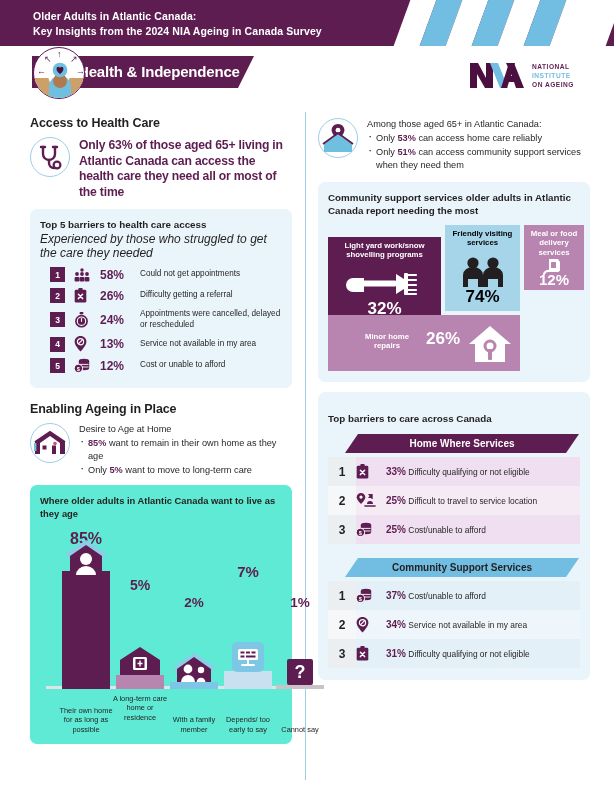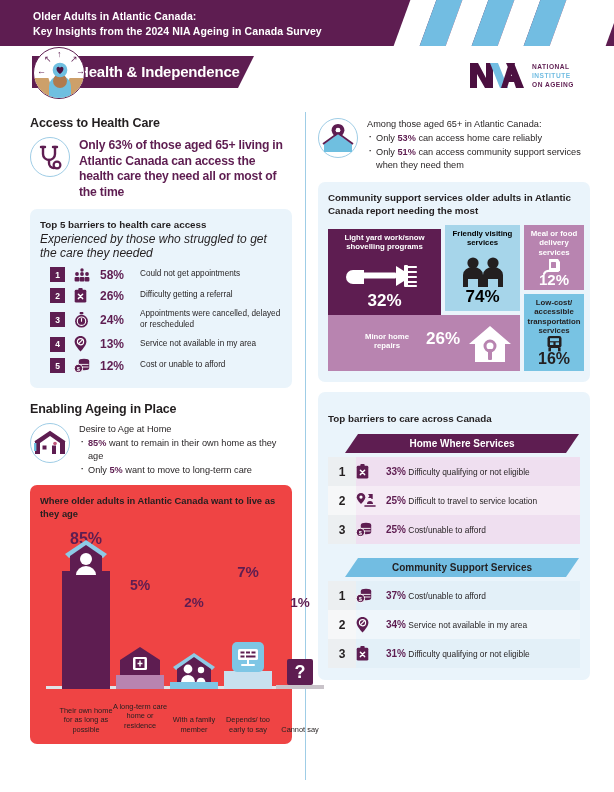--- a/index.html
+++ b/index.html
@@ -110,21 +110,21 @@
   .rank {
     width: 15px; height: 15px; background:#5e1d51; color:#fff;
     font-size: 8.5px; font-weight:bold; display:flex;
     align-items:center; justify-content:center; flex:0 0 auto; margin-left:10px;
   }
   .bicon { width: 24px; text-align:center; flex:0 0 auto; margin-left: 9px; color:#5e1d51; }
   .bpct { font-size: 12px; font-weight:bold; color:#5e1d51; width: 40px; flex:0 0 auto; margin-left:2px; }
   .blabel { font-size: 8.2px; color:#231f20; line-height: 10.5px; }
 
   
-  .chart-panel { background:#ef4444; border-radius:7px; padding: 10px 10px 8px; margin-top: 8px; }
+  .chart-panel { background:#5eead4; border-radius:7px; padding: 10px 10px 8px; margin-top: 8px; }
   .chart-title { font-size: 9.4px; font-weight:bold; color:#231f20; line-height:12.5px; }
   .chart-area { position:relative; height: 212px; margin-top: 4px; }
   .baseline { position:absolute; left: 6px; right: 4px; bottom: 47px; height: 3px; background:#dfe4e8; }
   .bar-col { position:absolute; bottom: 47px; text-align:center; }
   .bar-pct { position:absolute; left:0; right:0; font-weight:bold; color:#5e1d51; text-align:center; }
   .bar-rect { position:absolute; left:0; right:0; bottom:0; }
   .bar-icon { position:absolute; left:0; right:0; display:flex; justify-content:center; }
   .cat-label {
     position:absolute; top: 4px; font-size: 7.4px; color:#231f20;
     line-height: 9.4px; text-align:center;
@@ -430,21 +430,21 @@
           <div class="bar-rect" style="height:4px; background:#c9c3c9;"></div>
           <div class="bar-icon" style="bottom:3px;">
             <svg width="28" height="28" viewBox="0 0 28 28">
                 <rect x="1" y="1" width="26" height="26" rx="2" fill="#5e1d51"></rect>
                 <text x="14" y="20" font-size="18" fill="#fff" text-anchor="middle" font-family="Liberation Sans, sans-serif" font-weight="bold">?</text>
               </svg>
           </div>
         </div>
 
         <div class="cat-label" style="left:18px; width:56px; bottom:2px; top:auto;">Their own home for as long as possible</div>
-        <div class="cat-label" style="left:72px; width:56px; bottom:6px; top:auto;">A long-term care home or residence</div>
+        <div class="cat-label" style="left:72px; width:56px; bottom:14px; top:auto;">A long-term care home or residence</div>
         <div class="cat-label" style="left:126px; width:56px; bottom:2px; top:auto;">With a family member</div>
         <div class="cat-label" style="left:180px; width:56px; bottom:2px; top:auto;">Depends/ too early to say</div>
         <div class="cat-label" style="left:232px; width:56px; bottom:2px; top:auto;">Cannot say</div>
       </div>
     </div>
   </div>
 
   <div class="col-right">
 
 
@@ -464,21 +464,21 @@
           <li><span>Only </span><b>51%</b><span> can access community support services when they need them</span></li>
         </ul>
       </div>
     </div>
 
     <div class="panel" style="margin-top:10px;">
       <div class="panel-title">Community support services older adults in Atlantic Canada report needing the most</div>
 
       <div class="tm">
 
-        <div class="tile dark" style="left:0; top:4px; width:113px; height:86px;">
+        <div class="tile dark" style="left:0; top:12px; width:113px; height:86px;">
           <div class="t-title" style="padding:4px 3px 0;">Light yard work/snow shovelling programs</div>
           <div style="position:absolute; left:16px; top:32px;">
             <svg width="80" height="30" viewBox="0 0 80 30">
                 <path d="M2 16 a7 7 0 0 1 7 -7 h11 v14 h-11 a7 7 0 0 1 -7 -7 Z" fill="#fff"></path>
                 <rect x="18" y="11.5" width="34" height="6" rx="1" fill="#fff"></rect>
                 <path d="M52 5 l8 5 l0 10 l-8 5 Z" fill="#fff"></path>
                 <rect x="60" y="4" width="4" height="22" rx="1" fill="#fff"></rect>
                 <path d="M64 6 h8 M64 11 h8 M64 16 h8 M64 21 h8 M64 25 h8" stroke="#fff" stroke-width="2.2" stroke-linecap="round"></path>
               </svg>
           </div>
@@ -515,34 +515,20 @@
           <div class="t-pct" style="position:absolute; left:98px; top:14px; font-size:17px;">26%</div>
           <div style="position:absolute; left:140px; top:9px;">
             <svg width="44" height="40" viewBox="0 0 44 40">
                 <path d="M22 2 L43 20 L37 20 L37 38 L7 38 L7 20 L1 20 Z" fill="#fff"></path>
                 <circle cx="22" cy="22" r="5" fill="none" stroke="#b884b0" stroke-width="3"></circle>
                 <rect x="20" y="25" width="4" height="11" rx="1" fill="#b884b0"></rect>
               </svg>
           </div>
         </div>
 
-        <div class="tile blue2" style="left:196px; top:69px; width:60px; height:77px;">
-          <div class="t-title" style="padding:4px 2px 0;">Low-cost/ accessible transportation services</div>
-          <div style="position:absolute; left:22px; top:41px;">
-            <svg width="17" height="17" viewBox="0 0 17 17">
-                <rect x="1.5" y="1" width="14" height="12" rx="2.4" fill="#231f20"></rect>
-                <rect x="4" y="3.2" width="9" height="3" fill="#78c3e3"></rect>
-                <rect x="4" y="7.4" width="3.4" height="2.6" fill="#78c3e3"></rect>
-                <rect x="9.6" y="7.4" width="3.4" height="2.6" fill="#78c3e3"></rect>
-                <rect x="2.4" y="13" width="2.6" height="3.4" fill="#231f20"></rect>
-                <rect x="12" y="13" width="2.6" height="3.4" fill="#231f20"></rect>
-              </svg>
-          </div>
-          <div class="t-pct" style="position:absolute; left:0; right:0; bottom:3px; text-align:center; font-size:16px;">16%</div>
-        </div>
       </div>
     </div>
 
     <div class="panel" style="margin-top:10px; padding:20px 10px 12px;">
       <div class="panel-title">Top barriers to care across Canada</div>
 
       <div class="banner purple" style="margin-top:9px;">
         <div class="bg"></div>
         <div class="txt">Home Where Services</div>
       </div>

